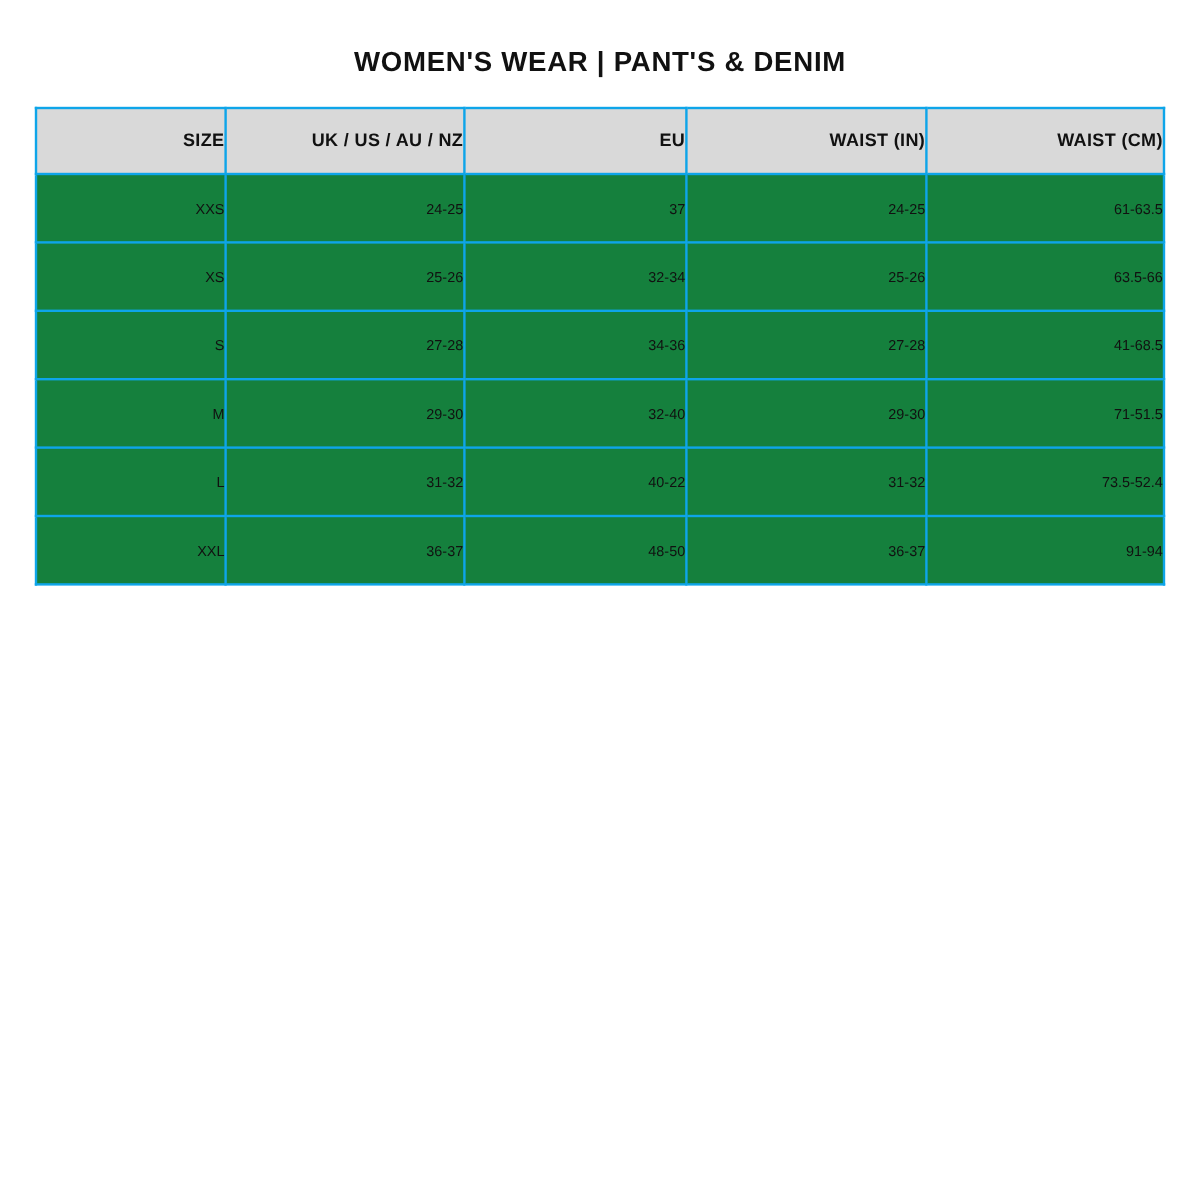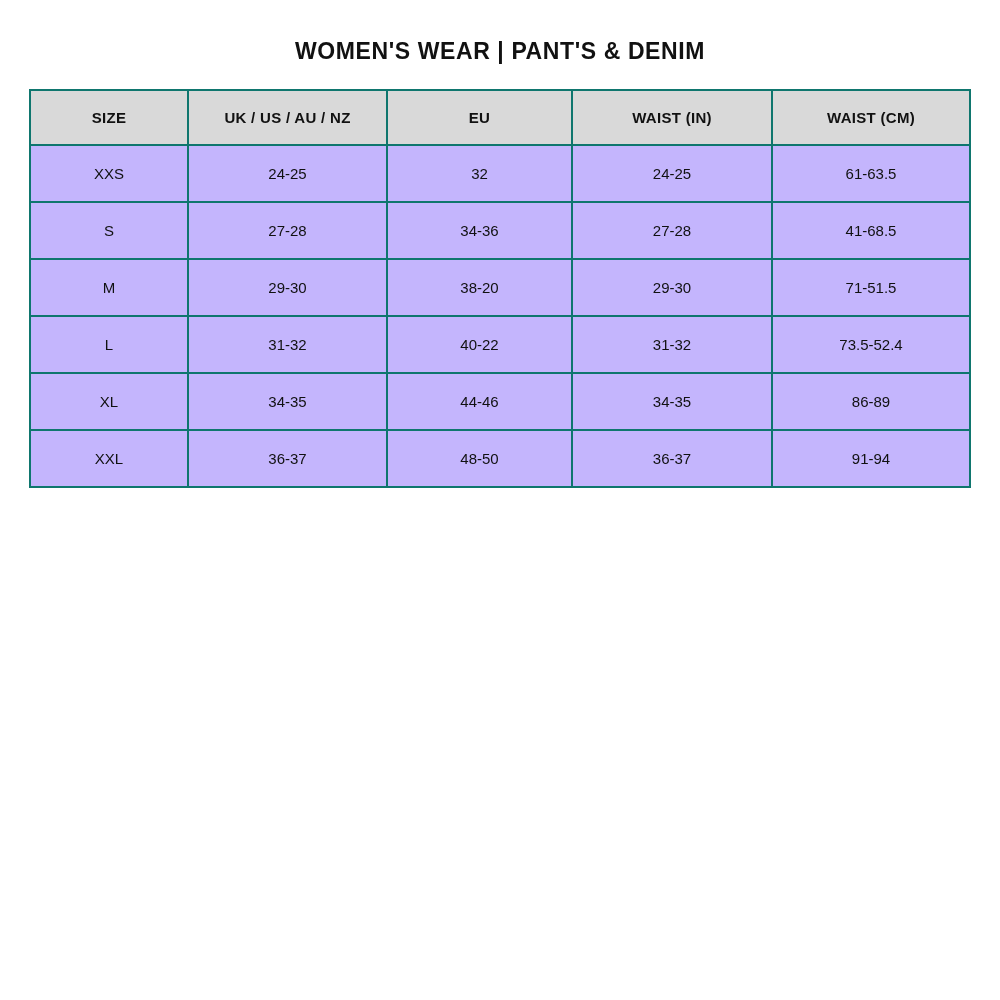--- a/index.html
+++ b/index.html
@@ -27,37 +27,37 @@
     color: #111111;
   }
   table.size-chart {
     margin: 24px auto 0 auto;
     width: 940px;
     border-collapse: collapse;
     table-layout: fixed;
   }
   table.size-chart th,
   table.size-chart td {
-    border: 2px solid #0f766e;
-    text-align: center;
+    border: 2px solid #0ea5e9;
+    text-align: right;
     vertical-align: middle;
     padding: 0;
     color: #111111;
   }
   table.size-chart th {
     background: #d9d9d9;
     height: 53px;
     font-size: 15px;
     font-weight: 700;
     letter-spacing: 0.3px;
   }
   table.size-chart td {
-    background: #c4b5fd;
+    background: #15803d;
     height: 55px;
-    font-size: 15px;
+    font-size: 12px;
     font-weight: 400;
   }
   col.c0 { width: 158px; }
   col.c1 { width: 199px; }
   col.c2 { width: 185px; }
   col.c3 { width: 200px; }
   col.c4 { width: 198px; }
 </style>
 </head>
 <body>
@@ -79,51 +79,51 @@
           <th>UK / US / AU / NZ</th>
           <th>EU</th>
           <th>WAIST (IN)</th>
           <th>WAIST (CM)</th>
         </tr>
       </thead>
     <tbody>
         <tr>
           <td>XXS</td>
           <td>24-25</td>
-          <td>32</td>
+          <td>37</td>
           <td>24-25</td>
           <td>61-63.5</td>
+        </tr>
+        <tr>
+          <td>XS</td>
+          <td>25-26</td>
+          <td>32-34</td>
+          <td>25-26</td>
+          <td>63.5-66</td>
         </tr>
         <tr>
           <td>S</td>
           <td>27-28</td>
           <td>34-36</td>
           <td>27-28</td>
           <td>41-68.5</td>
         </tr>
         <tr>
           <td>M</td>
           <td>29-30</td>
-          <td>38-20</td>
+          <td>32-40</td>
           <td>29-30</td>
           <td>71-51.5</td>
         </tr>
         <tr>
           <td>L</td>
           <td>31-32</td>
           <td>40-22</td>
           <td>31-32</td>
           <td>73.5-52.4</td>
-        </tr>
-        <tr>
-          <td>XL</td>
-          <td>34-35</td>
-          <td>44-46</td>
-          <td>34-35</td>
-          <td>86-89</td>
         </tr>
         <tr>
           <td>XXL</td>
           <td>36-37</td>
           <td>48-50</td>
           <td>36-37</td>
           <td>91-94</td>
         </tr>
       </tbody>
   </table>

